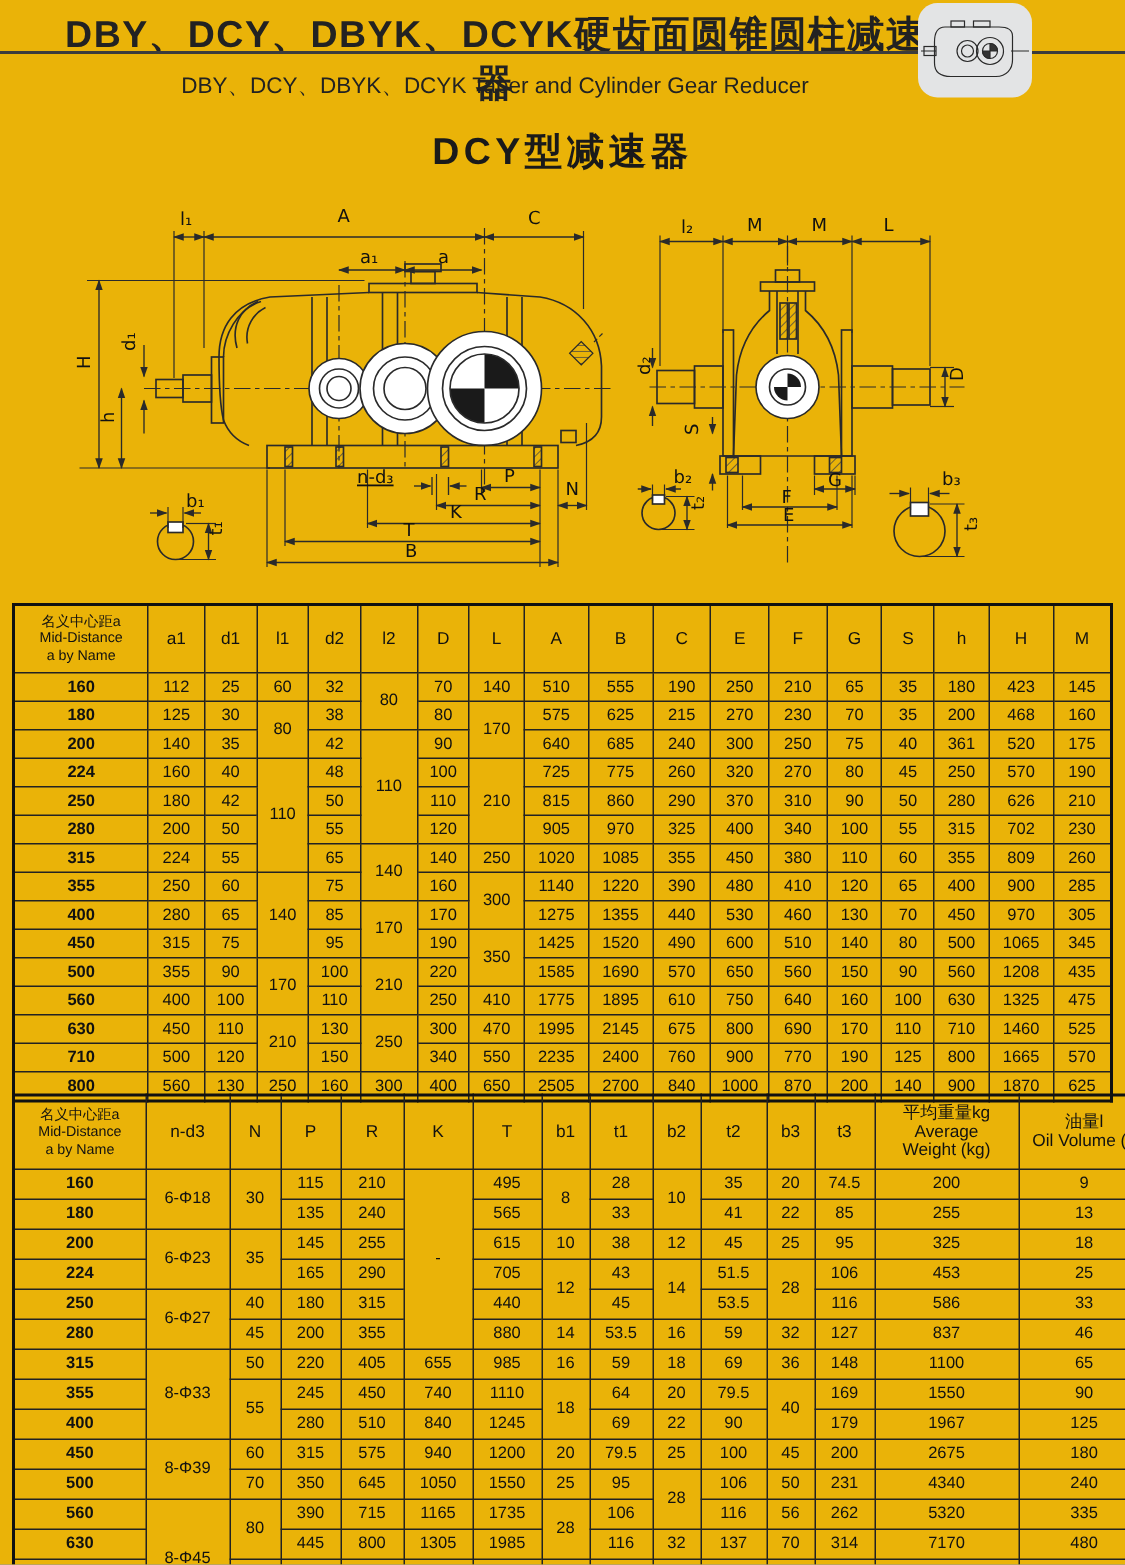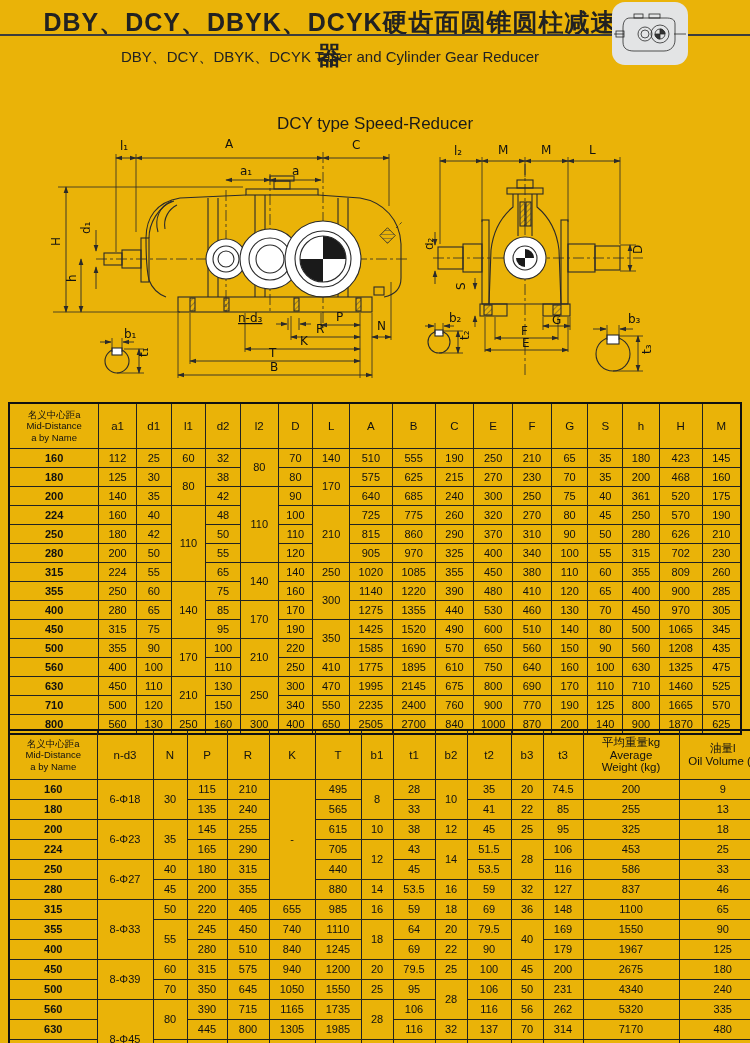--- a/index.html
+++ b/index.html
@@ -64,21 +64,21 @@
         <circle cx="33" cy="32" r="7"></circle>
           <circle cx="33" cy="32" r="4"></circle>
         <circle cx="48" cy="32" r="9"></circle>
           <circle cx="48" cy="32" r="5"></circle>
         <path d="M48,27 A5,5 0 0 1 53,32 L48,32 Z" fill="#333"></path>
         <path d="M48,37 A5,5 0 0 1 43,32 L48,32 Z" fill="#333"></path>
       </g>
     </svg>
   </div>
 
-  <div id="sec-en">DCY type Speed-Reducer</div>
+  <div id="sec-zh">DCY型减速器</div>
 
   <svg id="diag-left" width="420" height="252" viewBox="0 0 420 252">
     <defs>
       <marker id="arL" viewBox="0 0 10 10" refX="9" refY="5" markerWidth="8" markerHeight="8" orient="auto-start-reverse">
         <path d="M0,1.5 L10,5 L0,8.5 Z" fill="#2a2a2a"></path>
       </marker>
       <pattern id="hL" patternUnits="userSpaceOnUse" width="4" height="4" patternTransform="rotate(45)">
         <line x1="0" y1="0" x2="0" y2="4" stroke="#444" stroke-width="1"></line>
       </pattern>
     </defs>

